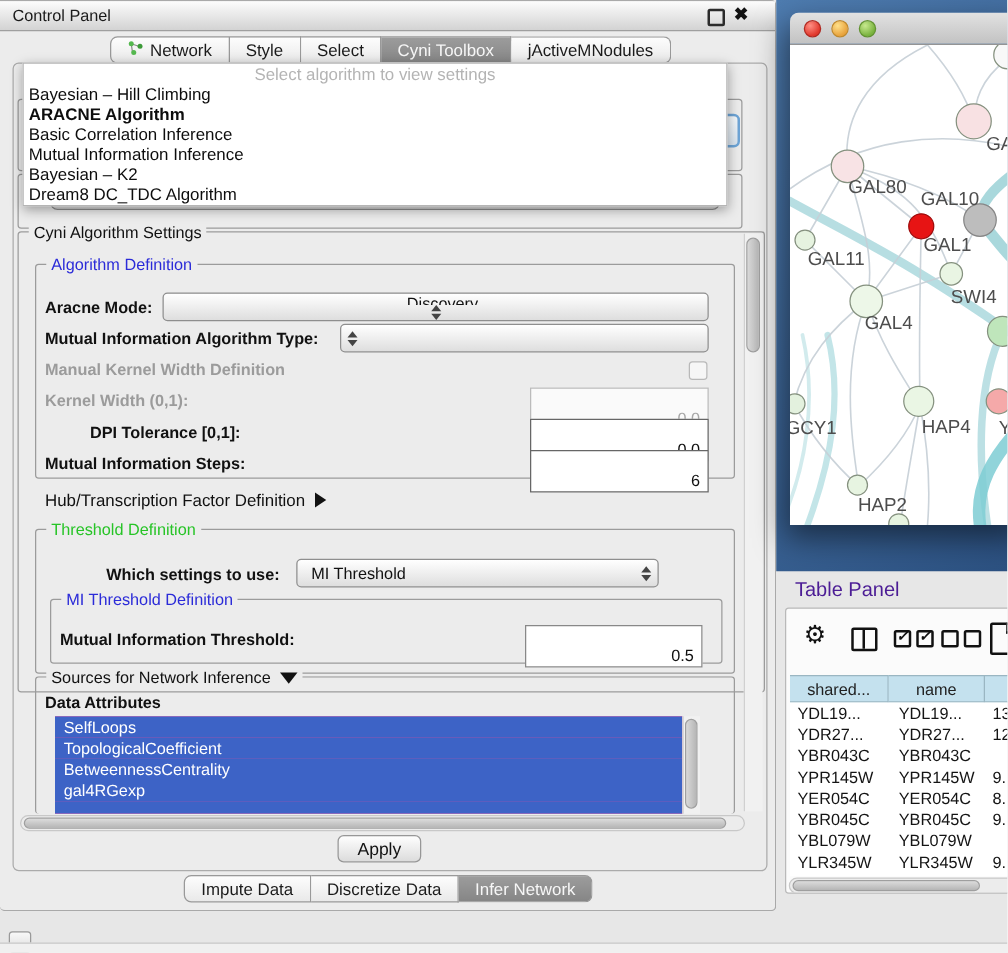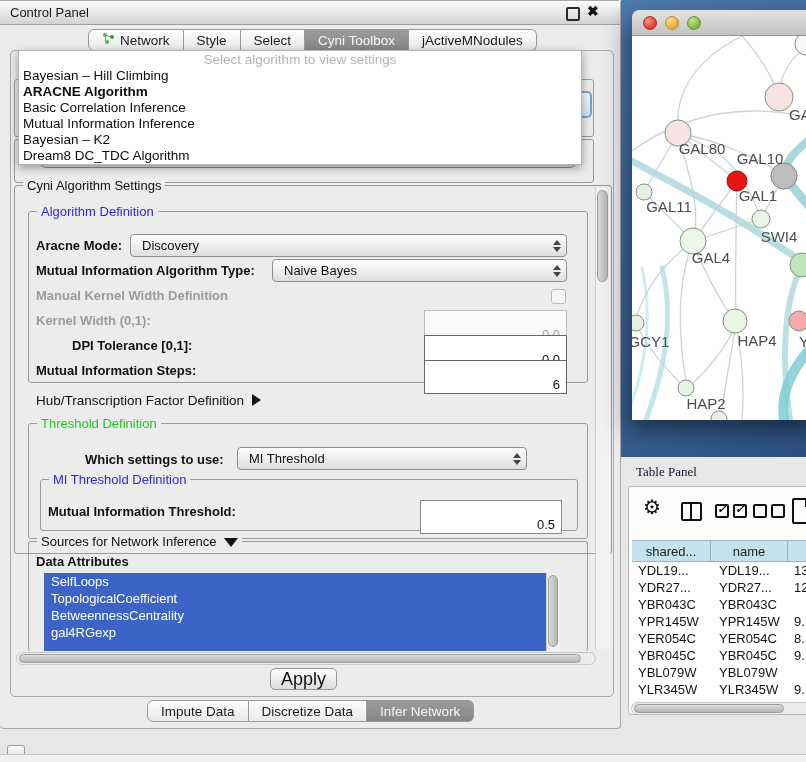--- a/index.html
+++ b/index.html
@@ -55,36 +55,36 @@
   
   .sbv{position:absolute;background:#f1f1f1;border-left:1px solid #d0d0d0;}
   .sbh{position:absolute;background:#ececec;border:1px solid #c8c8c8;border-radius:7px;box-sizing:border-box;}
   .thumb{position:absolute;background:linear-gradient(90deg,#d9d9d9,#b6b6b6);border:1px solid #9f9f9f;border-radius:6px;box-sizing:border-box;}
   .thumbh{position:absolute;background:linear-gradient(#dcdcdc,#b6b6b6);border:1px solid #9f9f9f;border-radius:6px;box-sizing:border-box;}
   
   #attr-list{position:absolute;left:44px;top:572px;width:502px;height:78px;background:#ec4899;overflow:hidden;}
   .src-item{height:17px;line-height:17px;font-size:13px;color:#fff;padding-left:7px;}
   
   .pushbtn{position:absolute;height:22px;border:1px solid #979797;border-radius:5px;
-      background:linear-gradient(#fefefe,#dcdcdc);font-size:18px;color:#111;display:flex;align-items:center;justify-content:center;box-sizing:border-box;}
+      background:linear-gradient(#fefefe,#dcdcdc);font-size:14px;color:#111;display:flex;align-items:center;justify-content:center;box-sizing:border-box;}
   
   #desktop{position:absolute;left:621px;top:0;width:185px;height:457px;
       background:linear-gradient(135deg,#4e7cb0,#2c5181);}
   #netwin{position:absolute;left:632px;top:10px;width:190px;height:410px;border-radius:7px 7px 0 0;
       box-shadow:-4px 10px 24px rgba(0,0,0,.5);}
   #netwin-titlebar{position:absolute;left:0;top:0;width:100%;height:26px;border-radius:7px 7px 0 0;
       background:linear-gradient(#e2e2e2,#c2c2c2);border-bottom:1px solid #949494;box-sizing:border-box;}
   .light{position:absolute;top:6px;width:14px;height:14px;border-radius:50%;box-sizing:border-box;}
   .light.red{left:11px;background:radial-gradient(circle at 35% 30%,#ff8f84,#e0382c 70%);border:1px solid #b02a22;}
   .light.yellow{left:33px;background:radial-gradient(circle at 35% 30%,#ffe08a,#e8a33d 70%);border:1px solid #c08a2e;}
   .light.green{left:55px;background:radial-gradient(circle at 35% 30%,#c7e98e,#79b23e 70%);border:1px solid #629331;}
   #netcanvas{position:absolute;left:0;top:26px;width:190px;height:384px;background:#fff;overflow:hidden;}
   .netlabel{font-size:15px;fill:#4d4d4d;font-family:"Liberation Sans",sans-serif;}
   
-  #tp-title{position:absolute;left:636px;top:464px;font-size:13px;color:#0f172a;font-family:Liberation Serif, serif;}
+  #tp-title{position:absolute;left:636px;top:464px;font-size:16px;color:#4c1d95;}
   #tpanel{position:absolute;left:628px;top:486px;width:190px;height:229px;background:#fbfbfb;
       border:1px solid #b9b9b9;border-radius:3px;box-sizing:border-box;overflow:hidden;}
   .tb-ico{position:absolute;color:#111;}
   #ico-split{left:52px;top:15px;width:17px;height:15px;border:2px solid #111;border-radius:2px;}
   #ico-split::after{content:"";position:absolute;left:7px;top:0;width:2px;height:15px;background:#111;}
   .cb{display:inline-block;width:10px;height:10px;border:2px solid #111;border-radius:2px;margin-right:4px;position:relative;box-sizing:content-box;}
   .cb.on::after{content:"✓";position:absolute;left:0px;top:-4px;font-size:12px;font-weight:bold;}
   #ico-doc{left:163px;top:11px;width:18px;height:22px;border:2px solid #111;border-radius:2px;}
   #ico-doc::after{content:"";position:absolute;right:-2px;top:-2px;width:7px;height:7px;background:#fbfbfb;border-left:2px solid #111;border-bottom:2px solid #111;}
   #thead{position:absolute;left:3px;top:53px;display:flex;height:22px;}
@@ -165,30 +165,29 @@
       <span class="glabel">Cyni Algorithm Settings</span>
       <div class="sbv" style="right:1px;top:1px;width:14px;height:462px;">
         <div class="thumb" style="left:1px;top:3px;width:11px;height:92px;"></div>
       </div>
     </div>
 
     <div class="gbox" style="left:28px;top:210px;width:560px;height:172px;">
       <span class="glabel blue">Algorithm Definition</span>
     </div>
     <span class="lbl b" style="left:36px;top:237px;">Aracne Mode:</span>
-    <div class="combo" style="left:130px;top:233px;width:437px;">
+    <div class="combo" style="left:130px;top:233px;width:437px;flex-direction:column;">
       <span class="ctext">Discovery</span>
       <span class="carr">
           <i class="tri-up"></i>
           <i class="tri-dn"></i>
         </span>
     </div>
     <span class="lbl b" style="left:36px;top:262px;">Mutual Information Algorithm Type:</span>
     <div class="combo" style="left:272px;top:258px;width:295px;">
-      <span class="ctext">Naive Bayes</span>
       <span class="carr">
           <i class="tri-up"></i>
           <i class="tri-dn"></i>
         </span>
     </div>
     <span class="lbl b dis" style="left:36px;top:287px;">Manual Kernel Width Definition</span>
     <div class="checkbox" style="left:551px;top:288px;"></div>
     <span class="lbl b dis" style="left:36px;top:312px;">Kernel Width (0,1):</span>
     <div class="tinput dis" style="left:424px;top:309px;width:143px;">0.0</div>
     <span class="lbl b" style="left:36px;top:337px;padding-left:36px;">DPI Tolerance [0,1]:</span>

